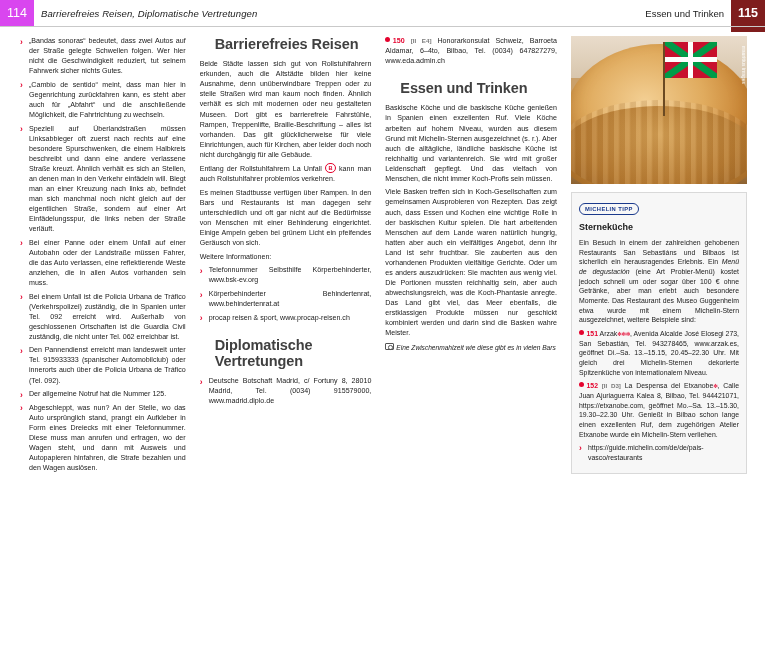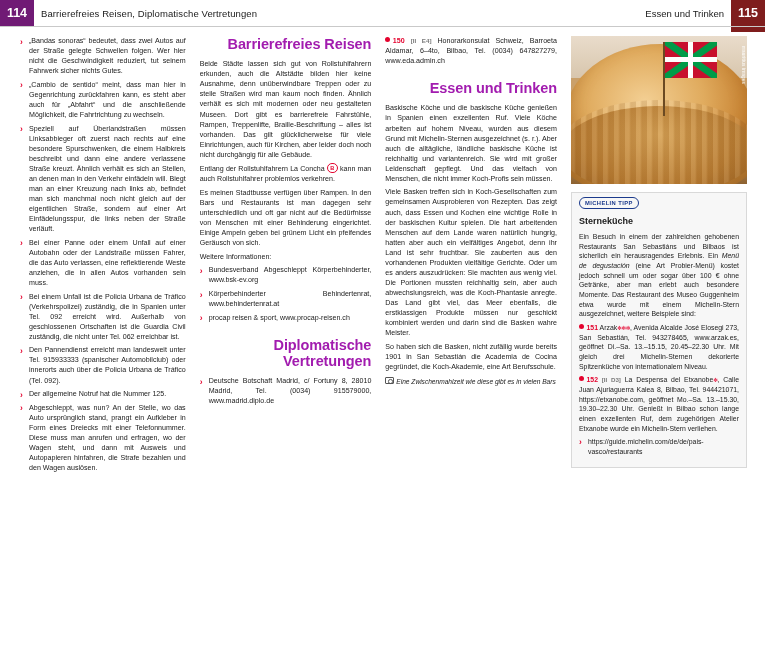--- a/index.html
+++ b/index.html
@@ -24,33 +24,34 @@
   .header {
     position: absolute;
     top: 0; left: 0; right: 0;
     height: 26px;
     display: flex;
     align-items: center;
   }
   .folio-left {
     width: 34px;
     height: 26px;
-    background: #701a75;
+    background: #d946ef;
     color: #ffffff;
     font-size: 12.5px;
-    font-weight: bold;
+    font-weight: normal;
     display: flex;
     align-items: center;
     justify-content: center;
   }
   .header-title-left {
     font-size: 9.5px;
     color: #1a1a1a;
     margin-left: 7px;
     letter-spacing: 0.1px;
+    font-style: italic;
   }
   .header-spacer { flex: 1; }
   .header-title-right {
     font-size: 9.5px;
     color: #1a1a1a;
     margin-right: 7px;
   }
   .folio-right {
     width: 34px;
     height: 37px;
@@ -86,25 +87,24 @@
     position: relative;
   }
   .col.c1 { width: 166px; }
   .col.c2 { width: 172px; }
   .col.c3 { width: 172px; }
   .col.c4 { width: 176px; }
   p { margin: 0 0 3.5px 0; text-align: justify; }
   .h1 {
     font-size: 14.5px;
     font-weight: bold;
-    color: #a21caf;
-    margin: 0 0 7px 0;
+    color: #404040;
+    margin: 0 0 7px 15px;
     line-height: 1.12;
     letter-spacing: -0.1px;
-    text-align: right;
   }
   .h1.spaced { margin-top: 14px; }
   .bullet-list { margin: 0; }
   .bul {
     position: relative;
     padding-left: 9px;
     margin-bottom: 3.5px;
     text-align: justify;
   }
   .bul::before {
@@ -231,21 +231,21 @@
     right: 1px; top: 10px;
     font-size: 4.6px;
     color: #ffffff;
     writing-mode: vertical-rl;
     letter-spacing: 0.2px;
   }
   
   .tipbox {
     border: 0.8px solid #d9d9d9;
     background: #f7f7f7;
-    padding: 4px 7px 7px 7px;
+    padding: 10px 7px 7px 7px;
     margin-top: 4px;
   }
   .tip-badge {
     display: inline-block;
     border: 1px solid #1b3a8c;
     border-radius: 8px;
     color: #1b3a8c;
     font-size: 5.8px;
     font-weight: bold;
     padding: 1px 5px;
@@ -311,44 +311,43 @@
         <div class="bul">Bei einem Unfall ist die Policía Urbana de Tráfico (Verkehrspolizei) zuständig, die in Spanien unter Tel. 092 erreicht wird. Außerhalb von geschlossenen Ortschaften ist die Guardia Civil zuständig, die nicht unter Tel. 062 erreichbar ist.</div>
         <div class="bul">Den Pannendienst erreicht man landesweit unter Tel. 915933333 (spanischer Automobilclub) oder innerorts auch über die Policía Urbana de Tráfico (Tel. 092).</div>
         <div class="bul">Der allgemeine Notruf hat die Nummer 125.</div>
         <div class="bul">Abgeschleppt, was nun? An der Stelle, wo das Auto ursprünglich stand, prangt ein Aufkleber in Form eines Dreiecks mit einer Telefonnummer. Diese muss man anrufen und erfragen, wo der Wagen steht, und dann mit Ausweis und Autopapieren hinfahren, die Strafe bezahlen und den Wagen auslösen.</div>
       </div>
     </div>
 
     <div class="col c2">
       <div class="h1">Barrierefreies Reisen</div>
       <p><span>Beide Städte lassen sich gut von Rollstuhlfahrern erkunden, auch die </span><span class="bold">Altstädte</span><span> bilden hier keine Ausnahme, denn unüberwindbare Treppen oder zu steile Straßen wird man kaum noch finden. Ähnlich verhält es sich mit modernen oder neu gestalteten Museen. Dort gibt es barrierefreie Fahrstühle, Rampen, Treppenlifte, Braille-Beschriftung – alles ist vorhanden. Das gilt glücklicherweise für viele Einrichtungen, auch für Kirchen, aber leider doch noch nicht durchgängig für alle Gebäude.</span></p>
-      <p><span>Entlang der </span><span class="bold">Rollstuhlfahrern</span><span> La Concha </span><span class="small-caps-box">B</span><span> kann man auch Rollstuhlfahrer problemlos verkehren.</span></p>
+      <p><span>Entlang der </span><span class="bold">Rollstuhlfahrern</span><span> La Unfall </span><span class="small-caps-box">B</span><span> kann man auch Rollstuhlfahrer problemlos verkehren.</span></p>
       <p><span>Es meinen </span><span class="bold">Stadtbusse</span><span> verfügen über Rampen. In den </span><span class="bold">Bars und Restaurants</span><span> ist man dagegen sehr unterschiedlich und oft gar nicht auf die Bedürfnisse von Menschen mit einer Behinderung eingerichtet. Einige Ampeln geben bei grünem Licht ein pfeifendes Geräusch von sich.</span></p>
       <p>Weitere Informationen:</p>
       <div class="bullet-list">
-        <div class="bul">Bundesverband Abgeschleppt Körperbehinderter, www.bsk-ev.org</div>
+        <div class="bul">Telefonnummer Selbsthilfe Körperbehinderter, www.bsk-ev.org</div>
         <div class="bul">Körperbehinderter Behindertenrat, www.behindertenrat.at</div>
         <div class="bul">procap reisen &amp; sport, www.procap-reisen.ch</div>
       </div>
       <div class="h1 spaced">Diplomatische Vertretungen</div>
       <div class="bullet-list">
         <div class="bul">Deutsche Botschaft Madrid, c/ Fortuny 8, 28010 Madrid, Tel. (0034) 915579000, www.madrid.diplo.de</div>
       </div>
     </div>
 
     <div class="col c3">
       <div class="poi">
         <span class="poi-dot"></span><span class="poi-num">150</span>
         <span class="poi-grid">[II E4]</span>
         <span>Honorarkonsulat Schweiz, Barroeta Aldamar, 6–4to, Bilbao, Tel. (0034) 647827279, www.eda.admin.ch</span>
       </div>
       <div class="h1 spaced">Essen und Trinken</div>
       <p><span>Baskische Köche und die baskische Küche genießen in Spanien einen exzellenten Ruf. Viele Köche arbeiten auf hohem Niveau, wurden aus diesem Grund mit </span><span class="bold">Michelin-Sternen</span><span> ausgezeichnet (s. r.). Aber auch die alltägliche, ländliche baskische Küche ist reichhaltig und variantenreich. Sie wird mit großer Leidenschaft gepflegt. Und das vielfach von Menschen, die nicht immer Koch-Profis sein müssen.</span></p>
       <p><span>Viele Basken treffen sich in </span><span class="bold">Koch-Gesellschaften</span><span> zum gemeinsamen Ausprobieren von Rezepten. Das zeigt auch, dass Essen und Kochen eine wichtige Rolle in der baskischen Kultur spielen. Die hart arbeitenden Menschen auf dem Lande waren natürlich hungrig, hatten aber auch ein vielfältiges Angebot, denn ihr Land ist sehr fruchtbar. Sie zauberten aus den vorhandenen Produkten vielfältige Gerichte. Oder um es anders auszudrücken: Sie machten aus wenig viel. Die Portionen mussten reichhaltig sein, aber auch abwechslungsreich, was die Koch-Phantasie anregte. Das Land gibt viel, das Meer ebenfalls, die erstklassigen Produkte müssen nur geschickt kombiniert werden und darin sind die Basken wahre Meister.</span></p>
-      <p>So haben sich die Basken, nicht zufällig wurde bereits 1901 in San Sebastián die Academia de Cocina gegründet, die Koch-Akademie, eine Art Berufsschule.</p>
       <div class="caption"><span class="cam-icon"></span><span>Eine Zwischenmahlzeit wie diese gibt es in vielen Bars</span></div>
     </div>
 
     <div class="col c4">
       <div class="photo">
         <div class="bg-top"></div>
         <div class="bg-bot"></div>
         <div class="pie"></div>
         <div class="crust"></div>
         <div class="ridges"></div>

